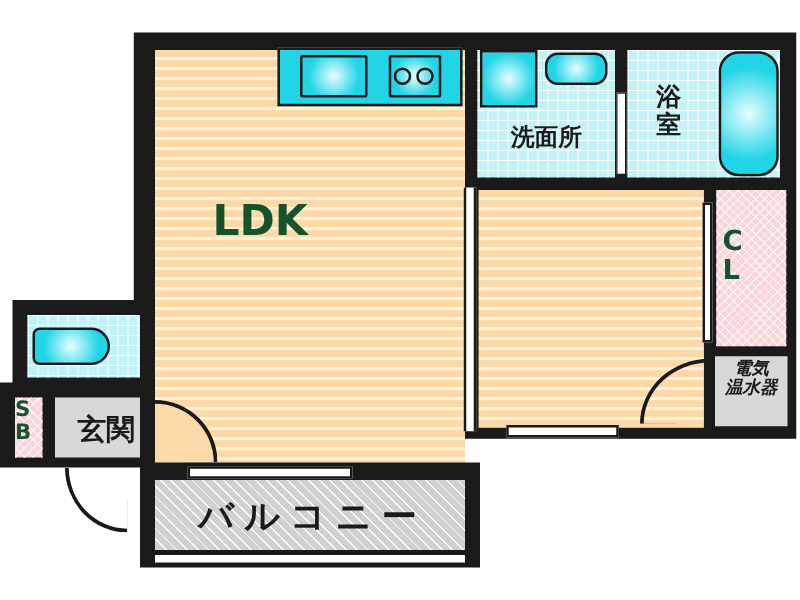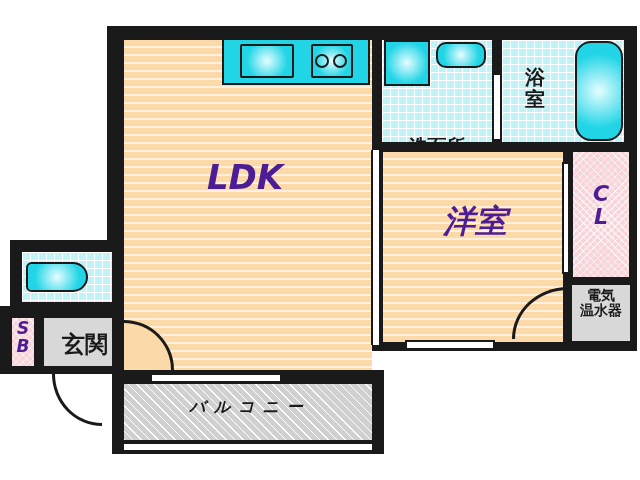--- a/index.html
+++ b/index.html
@@ -5,21 +5,21 @@
   html,body{margin:0;padding:0;background:#ffffff;}
   body{width:640px;height:480px;position:relative;overflow:hidden;font-family:"DejaVu Sans",sans-serif;}
   .abs{position:absolute;box-sizing:border-box;}
   .wall{background:#1a1a1a;}
   .wood{background:#fcd9a8;background-image:repeating-linear-gradient(to bottom,#fcd9a8 0px,#fcd9a8 6px,#fff0dc 6px,#fff0dc 8px);}
   .tile{background-color:#bff3f8;background-image:linear-gradient(#ffffff 1px,transparent 1px),linear-gradient(90deg,#ffffff 1px,transparent 1px);background-size:8px 8px;}
   .pink{background-color:#f9d4d8;background-image:repeating-linear-gradient(45deg,rgba(255,255,255,.7) 0 1px,transparent 1px 5px),repeating-linear-gradient(-45deg,rgba(255,255,255,.7) 0 1px,transparent 1px 5px);}
   .gray{background:#d8d8d8;}
   .hatch{background-color:#d0d0d0;background-image:repeating-linear-gradient(45deg,#ffffff 0 1px,transparent 1px 6px);}
   .aqua{background:radial-gradient(circle,#e6fdff 0%,#22d5e6 70%);border:2px solid #1a1a1a;}
-  .lbl{color:#4c1d95;font-weight:bold;font-style:italic;text-align:center;line-height:1.05;}
+  .lbl{color:#14532d;font-weight:bold;text-align:left;line-height:1.05;}
   .lbl2{color:#1a1a1a;font-weight:bold;text-align:center;line-height:1.1;}
   .win{background:#fff;border:2px solid #1a1a1a;}
 </style>
 </head>
 <body>
 
 <div class="abs wall" style="left:107px;top:26px;width:530px;height:325px;"></div>
 
 <div class="abs wood" style="left:124px;top:40px;width:248px;height:330px;"></div>
 
@@ -30,44 +30,43 @@
 <div class="abs" style="left:333px;top:54px;width:14px;height:14px;border:2px solid #1a1a1a;border-radius:50%;"></div>
 <div class="abs lbl" style="left:170px;top:160px;width:150px;font-size:34px;">
   <div>LDK</div>
 </div>
 
 <div class="abs" style="left:371px;top:150px;width:10px;height:195px;background:#fff;border-left:2px solid #1a1a1a;border-right:2px solid #1a1a1a;"></div>
 
 <div class="abs tile" style="left:382px;top:40px;width:110px;height:102px;"></div>
 <div class="abs aqua" style="left:384px;top:40px;width:46px;height:46px;"></div>
 <div class="abs aqua" style="left:436px;top:42px;width:50px;height:26px;border-radius:10px;"></div>
-<div class="abs lbl2" style="left:392px;top:100px;width:90px;font-size:19px;margin-top:36px;">洗面所</div>
+<div class="abs lbl2" style="left:392px;top:100px;width:90px;font-size:19px;">洗面所</div>
 <div class="abs" style="left:493px;top:74px;width:8px;height:66px;background:#fff;border:1px solid #1a1a1a;"></div>
 
 <div class="abs tile" style="left:502px;top:40px;width:122px;height:102px;"></div>
 <div class="abs aqua" style="left:575px;top:41px;width:48px;height:100px;border-radius:16px;"></div>
 <div class="abs lbl2" style="left:515px;top:66px;width:40px;font-size:20px;">
   <div>浴</div>
   <div>室</div>
 </div>
 
 <div class="abs wood" style="left:383px;top:152px;width:180px;height:190px;"></div>
 <div class="abs lbl" style="left:400px;top:205px;width:150px;font-size:32px;">
-  <div>洋室</div>
 </div>
 <div class="abs" style="left:562px;top:162px;width:8px;height:112px;background:#fff;border:2px solid #1a1a1a;"></div>
 
 <div class="abs pink" style="left:573px;top:152px;width:56px;height:125px;"></div>
 <div class="abs lbl" style="left:578px;top:182px;width:46px;font-size:22px;">
   <div>C</div>
   <div>L</div>
 </div>
 
 <div class="abs gray" style="left:572px;top:285px;width:58px;height:56px;"></div>
-<div class="abs lbl2" style="left:569px;top:288px;width:64px;font-size:14px;">
+<div class="abs lbl2" style="left:569px;top:288px;width:64px;font-size:14px;font-style:italic;">
   <div>電気</div>
   <div>温水器</div>
 </div>
 <div class="abs" style="left:512px;top:287px;width:56px;height:52px;border-top:3px solid #1a1a1a;border-left:3px solid #1a1a1a;border-top-left-radius:56px 52px;"></div>
 
 <div class="abs win" style="left:405px;top:340px;width:90px;height:10px;"></div>
 
 <div class="abs wall" style="left:10px;top:240px;width:114px;height:68px;"></div>
 <div class="abs tile" style="left:22px;top:252px;width:90px;height:50px;"></div>
 <div class="abs aqua" style="left:26px;top:262px;width:62px;height:30px;border-radius:6px 16px 16px 6px;"></div>
@@ -80,13 +79,13 @@
 </div>
 <div class="abs gray" style="left:44px;top:318px;width:68px;height:48px;"></div>
 <div class="abs lbl2" style="left:58px;top:332px;width:54px;font-size:23px;">玄関</div>
 <div class="abs" style="left:52px;top:374px;width:50px;height:52px;border-left:3px solid #1a1a1a;border-bottom:3px solid #1a1a1a;border-bottom-left-radius:50px 52px;"></div>
 <div class="abs" style="left:124px;top:320px;width:50px;height:50px;border-top:3px solid #1a1a1a;border-right:3px solid #1a1a1a;border-top-right-radius:50px 50px;background:#fcd9a8;"></div>
 
 <div class="abs wall" style="left:112px;top:370px;width:272px;height:84px;"></div>
 <div class="abs hatch" style="left:124px;top:384px;width:248px;height:56px;"></div>
 <div class="abs" style="left:124px;top:444px;width:248px;height:6px;background:#fff;"></div>
 <div class="abs win" style="left:150px;top:373px;width:132px;height:10px;"></div>
-<div class="abs lbl2" style="left:150px;top:398px;width:200px;font-size:16px;letter-spacing:8px;font-style:italic;">バルコニー</div>
+<div class="abs lbl2" style="left:150px;top:398px;width:200px;font-size:28px;letter-spacing:8px;">バルコニー</div>
 
 </body></html>

